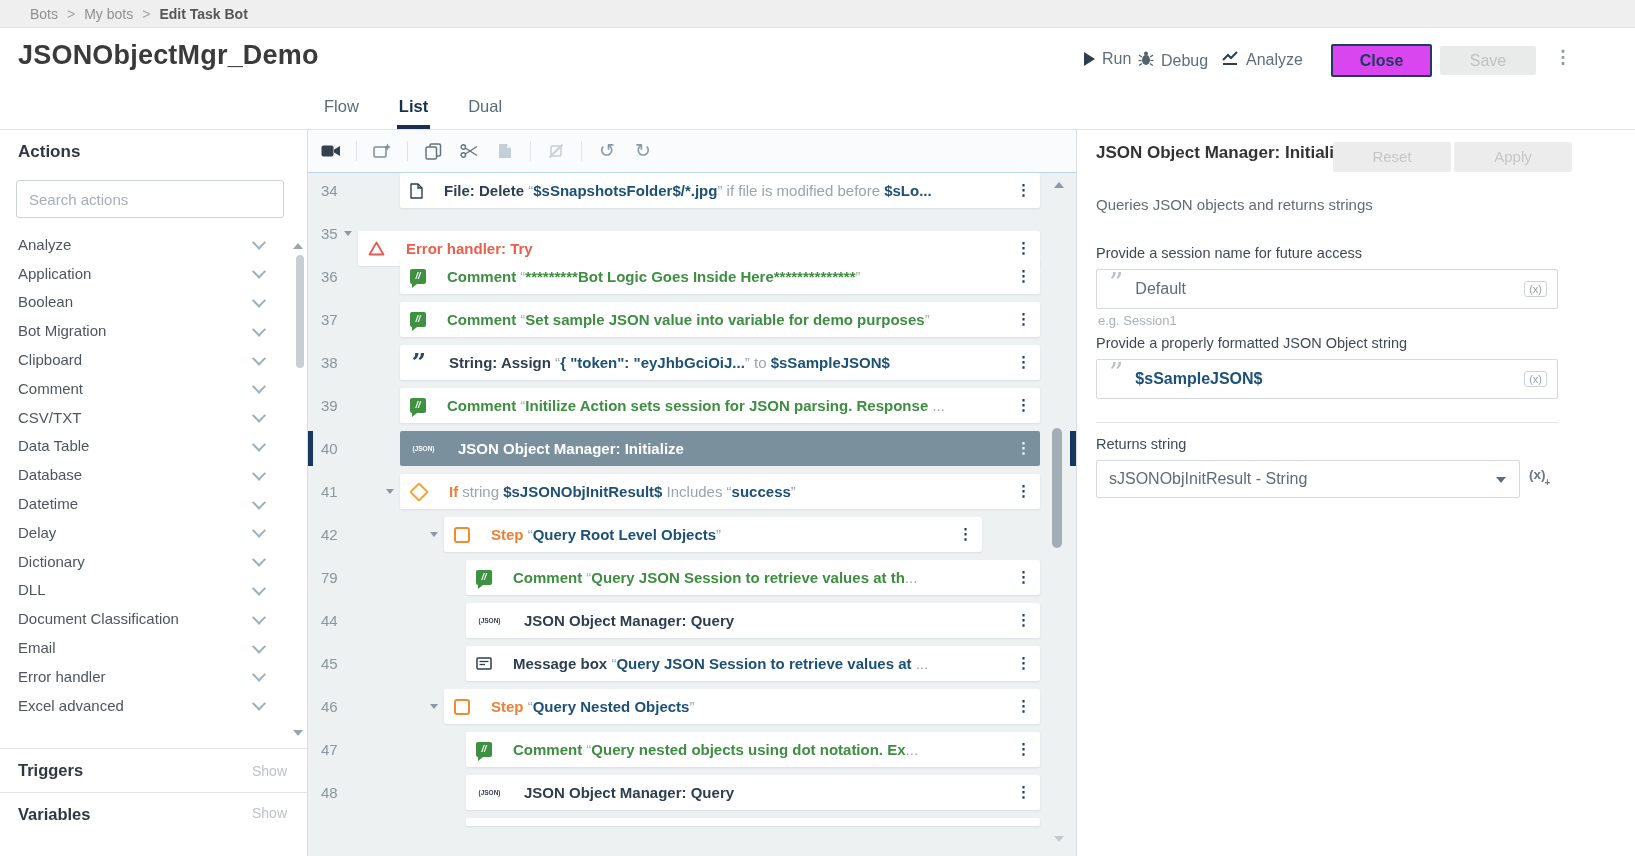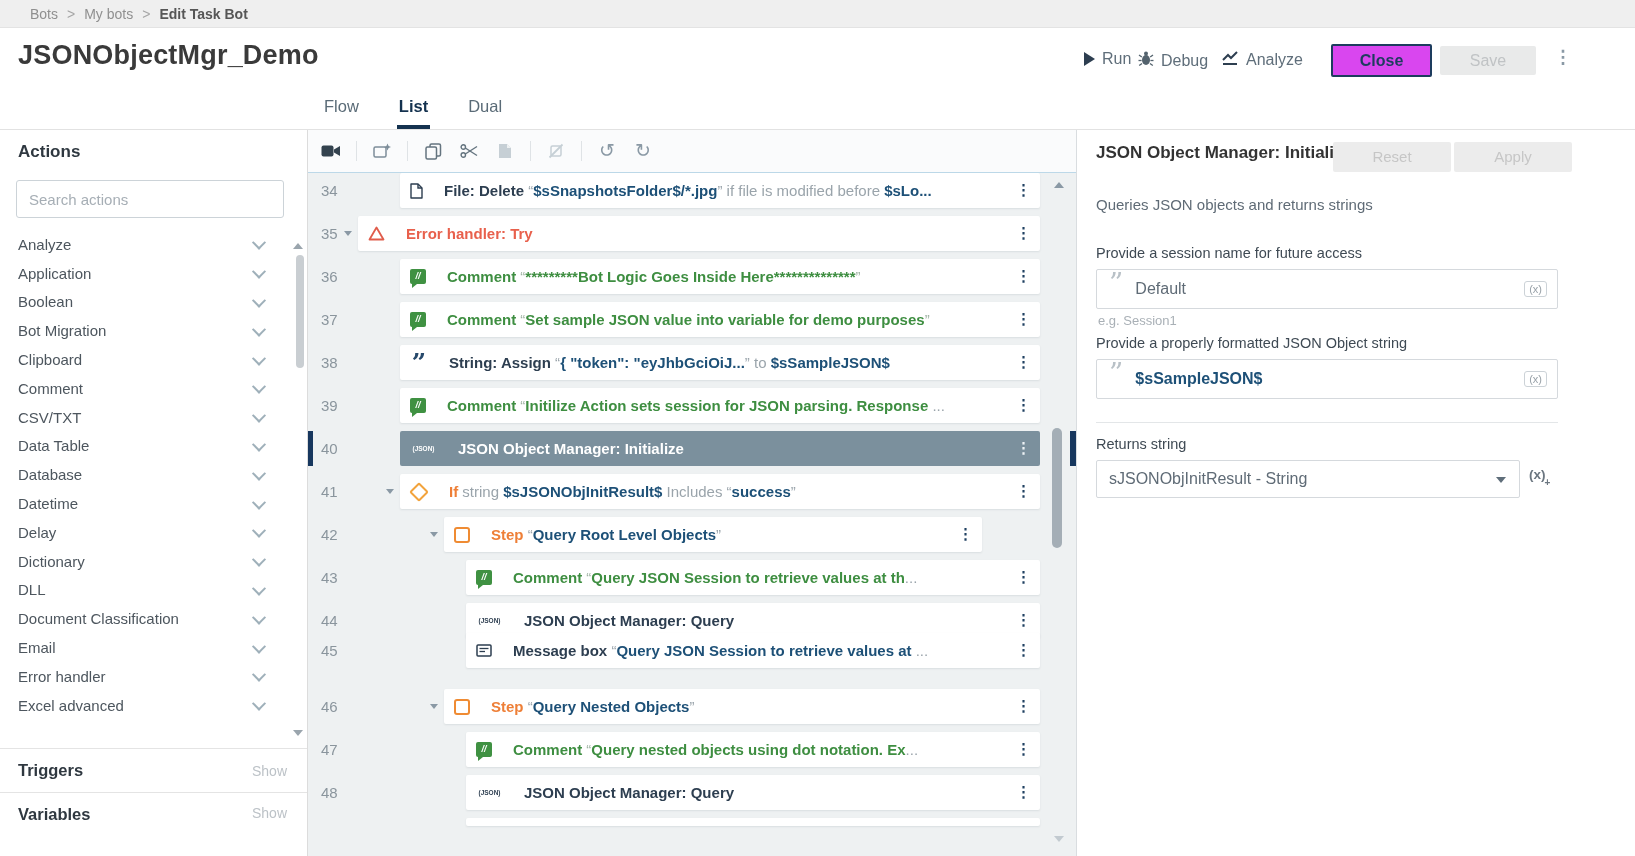--- a/index.html
+++ b/index.html
@@ -320,21 +320,21 @@
               </svg>
             </span>
             <span class="rowtext"><span class="sg-b">File: Delete</span><span class="sg-g"> “</span><span class="sg-n">$sSnapshotsFolder$/*.jpg</span><span class="sg-g">” if file is modified before </span><span class="sg-n">$sLo...</span></span>
           </div>
           <span class="kebab">⋮</span>
         </div>
       </div>
       <div class="lrow" style="top: 43px;">
         <span class="row-num">35</span>
         <span class="row-caret" style="left: 36px;"></span>
-        <div class="card" style="left: 50px; width: 682px;">
+        <div class="card" style="left: 50px; width: 682px; margin-top: 15px;">
           <div class="card-inner">
             <span class="rowicon ri-errtri">
               <svg width="17" height="15" viewBox="0 0 17 15">
                 <path d="M8.5 1.5 L15.5 13.5 H1.5 Z" fill="none" stroke="#e05c4b" stroke-width="1.8" stroke-linejoin="round"></path>
               </svg>
             </span>
             <span class="rowtext"><span class="sg-e">Error handler: Try</span></span>
           </div>
           <span class="kebab">⋮</span>
         </div>
@@ -405,40 +405,40 @@
         <span class="row-caret" style="left: 122px;"></span>
         <div class="card" style="left: 136px; width: 538px;">
           <div class="card-inner">
             <span class="rowicon ri-step"></span>
             <span class="rowtext"><span class="sg-o">Step</span><span class="sg-g"> “</span><span class="sg-n">Query Root Level Objects</span><span class="sg-g">”</span></span>
           </div>
           <span class="kebab">⋮</span>
         </div>
       </div>
       <div class="lrow" style="top: 387px;">
-        <span class="row-num">43</span>
+        <span class="row-num">79</span>
         <div class="card" style="left: 158px; width: 574px;">
           <div class="card-inner">
             <span class="rowicon ri-comment">//</span>
             <span class="rowtext"><span class="sg-cm">Comment</span><span class="sg-cg"> “</span><span class="sg-cb">Query JSON Session to retrieve values at th</span><span class="sg-g">...</span></span>
           </div>
           <span class="kebab">⋮</span>
         </div>
       </div>
       <div class="lrow" style="top: 430px;">
         <span class="row-num">44</span>
         <div class="card" style="left: 158px; width: 574px;">
           <div class="card-inner">
             <span class="rowicon ri-json">(JSON)</span>
             <span class="rowtext"><span class="sg-b">JSON Object Manager: Query</span></span>
           </div>
           <span class="kebab">⋮</span>
         </div>
       </div>
-      <div class="lrow" style="top: 460px;">
+      <div class="lrow" style="top: 473px;">
         <span class="row-num">45</span>
         <div class="card" style="left: 158px; width: 574px;">
           <div class="card-inner">
             <span class="rowicon ri-msgbox">
               <svg width="16" height="13" viewBox="0 0 16 13">
                 <rect x="1" y="1" width="14" height="11" rx="1" fill="none" stroke="#2d3e50" stroke-width="1.5"></rect>
                 <line x1="3.5" y1="4.5" x2="12.5" y2="4.5" stroke="#2d3e50" stroke-width="1.3"></line>
                 <line x1="3.5" y1="7.5" x2="9" y2="7.5" stroke="#2d3e50" stroke-width="1.3"></line>
               </svg>
             </span>

